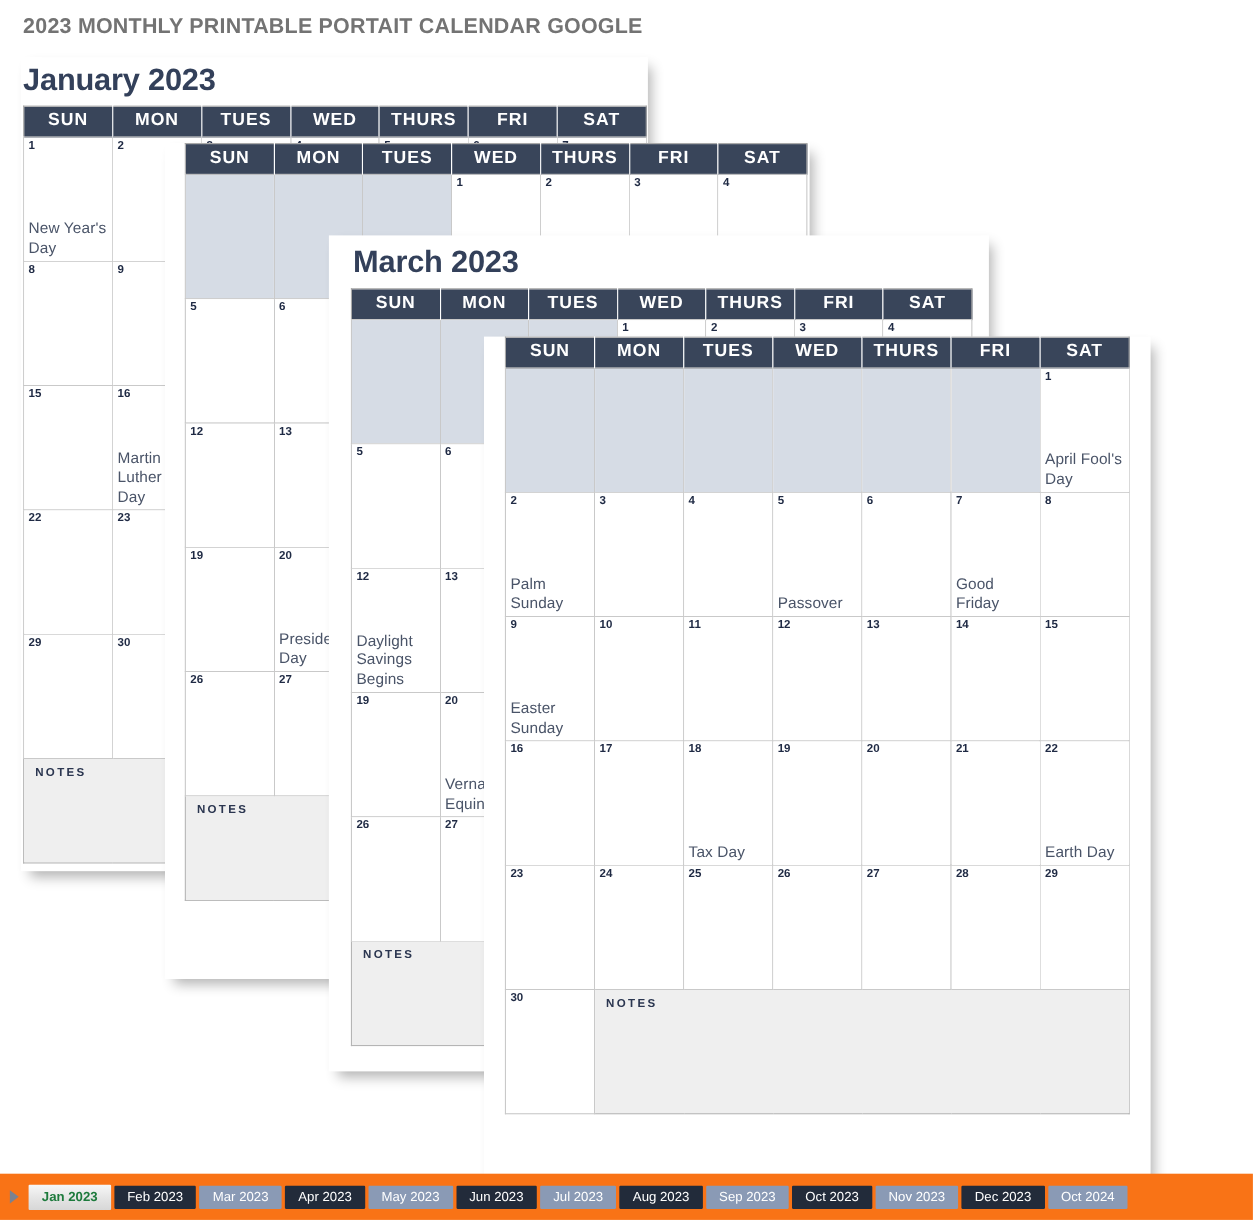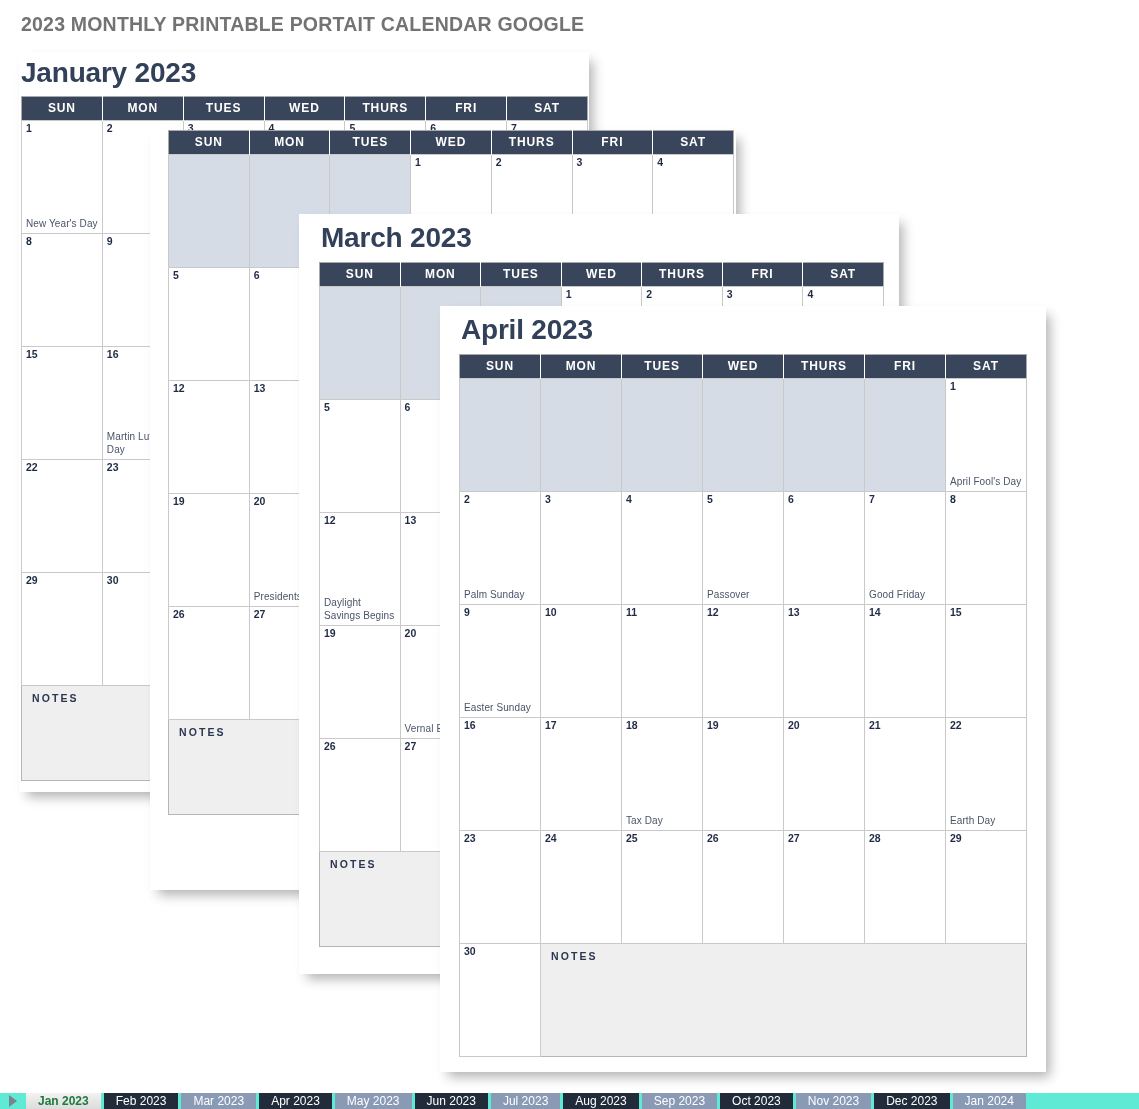--- a/index.html
+++ b/index.html
@@ -43,21 +43,21 @@
   }
 
   table.cal {
     border-collapse: collapse;
     table-layout: fixed;
     border: 1px solid #a9a9a9;
   }
   table.cal th {
     background: #39455a;
     color: #ffffff;
-    font-size: 12px;
+    font-size: 16px;
     font-weight: bold;
     letter-spacing: 0.9px;
     text-align: center;
     padding: 4px 0 5px 0;
     border-right: 1px solid #ffffff;
     border-bottom: 0;
   }
   table.cal th:last-child { border-right: 0; margin-top: 12px; }
 
   table.cal td {
@@ -82,21 +82,21 @@
     font-size: 10.5px;
     font-weight: bold;
     color: #1f2a44;
     line-height: 1.05;
   }
   .holiday {
     position: absolute;
     bottom: 3px;
     left: 4px;
     right: 3px;
-    font-size: 10px;
+    font-size: 14px;
     color: #4a5468;
     line-height: 1.25;
     letter-spacing: 0.1px;
   }
   .notes-label {
     position: absolute;
     top: 6px;
     left: 10px;
     font-size: 10.5px;
     font-weight: bold;
@@ -137,22 +137,22 @@
   #card-apr { height: 766px; }
 
   
 
   
   .tabbar {
     position: absolute;
     left: 0;
     bottom: 0;
     width: 1139px;
-    height: 16px;
-    background: #5eead4;
+    height: 42px;
+    background: #f97316;
     display: flex;
     align-items: center;
     overflow: hidden;
   }
   .tab-nav {
     width: 26px;
     height: 29px;
     display: flex;
     align-items: center;
     justify-content: center;
@@ -574,21 +574,20 @@
           </tr>
           <tr>
             <td class="notes" colspan="7">
               <span class="notes-label">NOTES</span>
             </td>
           </tr>
         </tbody>
       </table>
     </div>
     <div class="cal-card" id="card-apr">
-      <div class="cal-month-title">April 2023</div>
       <table class="cal">
         <thead>
           <tr>
             <th>SUN</th>
             <th>MON</th>
             <th>TUES</th>
             <th>WED</th>
             <th>THURS</th>
             <th>FRI</th>
             <th>SAT</th>
@@ -728,15 +727,15 @@
       <div class="tab light">Mar 2023</div>
       <div class="tab dark">Apr 2023</div>
       <div class="tab light">May 2023</div>
       <div class="tab dark">Jun 2023</div>
       <div class="tab light">Jul 2023</div>
       <div class="tab dark">Aug 2023</div>
       <div class="tab light">Sep 2023</div>
       <div class="tab dark">Oct 2023</div>
       <div class="tab light">Nov 2023</div>
       <div class="tab dark">Dec 2023</div>
-      <div class="tab light">Jan 2024</div>
+      <div class="tab light">Oct 2024</div>
     </div>
 </div>
 
 </body></html>

